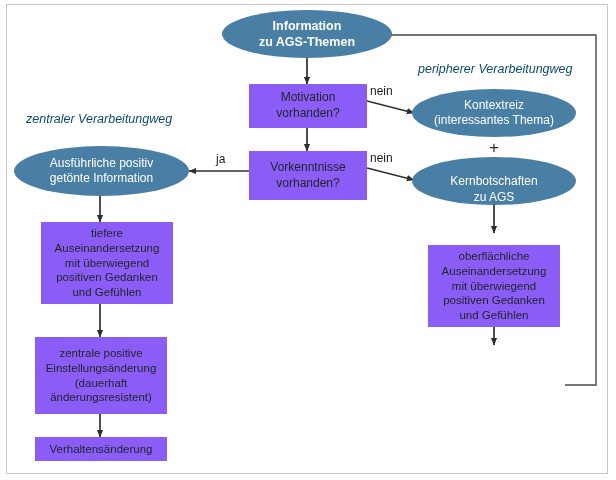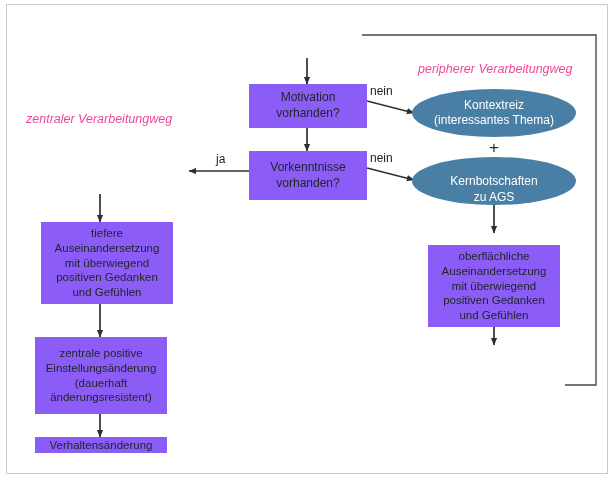--- a/index.html
+++ b/index.html
@@ -56,21 +56,21 @@
     justify-content: center;
     text-align: center;
     line-height: 1.30;
     box-sizing: border-box;
   }
   .box-node .txt { padding: 0 5px; }
   .path-label {
     position: absolute;
     font-style: italic;
     font-size: 12.5px;
-    color: #ec4899;
+    color: #0c4a6e;
     white-space: nowrap;
   }
   .edge-label {
     position: absolute;
     font-size: 12px;
     color: #1c1c1c;
     white-space: nowrap;
   }
   .plus-sign {
     position: absolute;
@@ -113,31 +113,37 @@
 
     <line x1="494" y1="315" x2="494" y2="345" stroke="#2f2f2f" stroke-width="1.7" marker-end="url(#ah)"></line>
 
     <polyline points="565,385 596,385 596,35 362,35" fill="none" stroke="#4a4a4a" stroke-width="1.4"></polyline>
   </svg>
 
   <div class="path-label" style="left:26px; top:112px;">zentraler Verarbeitungweg</div>
 
   <div class="path-label" style="left:418px; top:62px;">peripherer Verarbeitungweg</div>
 
+  <div class="ellipse-node ellipse-bold" style="left:222px; top:10px; width:170px; height:48px; font-size:12.5px;">
+    <span class="txt">Information<br>zu AGS-Themen</span>
+  </div>
 
   <div class="ellipse-node" style="left:412px; top:89px; width:164px; height:48px; font-size:12px;">
     <span class="txt">Kontextreiz<br>(interessantes Thema)</span>
   </div>
 
   <div class="plus-sign" style="left:489px; top:139px;">+</div>
 
   <div class="ellipse-node" style="left:412px; top:157px; width:164px; height:48px; font-size:12px;align-items:flex-end;">
     <span class="txt">Kernbotschaften<br>zu AGS</span>
   </div>
 
+  <div class="ellipse-node" style="left:14px; top:146px; width:175px; height:50px; font-size:12px;">
+    <span class="txt">Ausführliche positiv<br>getönte Information</span>
+  </div>
 
   <div class="box-node" style="left:249px; top:84px; width:118px; height:44px; font-size:12px;">
     <span class="txt">Motivation<br>vorhanden?</span>
   </div>
 
   <div class="box-node" style="left:249px; top:151px; width:118px; height:49px; font-size:12px;">
     <span class="txt">Vorkenntnisse<br>vorhanden?</span>
   </div>
 
   <div class="edge-label" style="left:370px; top:84px;">nein</div>
@@ -147,21 +153,21 @@
   <div class="edge-label" style="left:216px; top:152px;">ja</div>
 
   <div class="box-node" style="left:41px; top:222px; width:132px; height:82px; font-size:11.5px;text-align:center;">
     <span class="txt">tiefere<br>Auseinandersetzung<br>mit überwiegend<br>positiven Gedanken<br>und Gefühlen</span>
   </div>
 
   <div class="box-node" style="left:35px; top:337px; width:132px; height:77px; font-size:11.5px;">
     <span class="txt">zentrale positive<br>Einstellungsänderung<br>(dauerhaft<br>änderungsresistent)</span>
   </div>
 
-  <div class="box-node" style="left:35px; top:437px; width:132px; height:16px; font-size:11.5px;">
+  <div class="box-node" style="left:35px; top:437px; width:132px; height:24px; font-size:11.5px;">
     <span class="txt">Verhaltensänderung</span>
   </div>
 
   <div class="box-node" style="left:428px; top:233px; width:132px; height:82px; font-size:11.5px;margin-top:12px;">
     <span class="txt">oberflächliche<br>Auseinandersetzung<br>mit überwiegend<br>positiven Gedanken<br>und Gefühlen</span>
   </div>
 
 
 </div>
 

